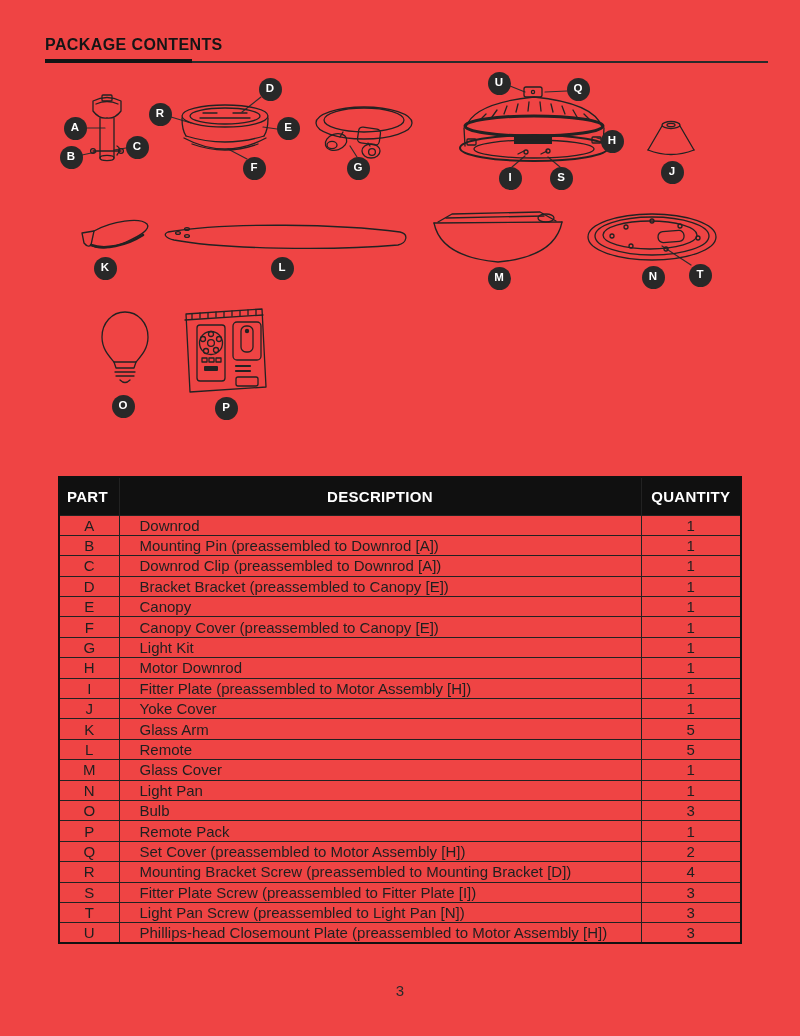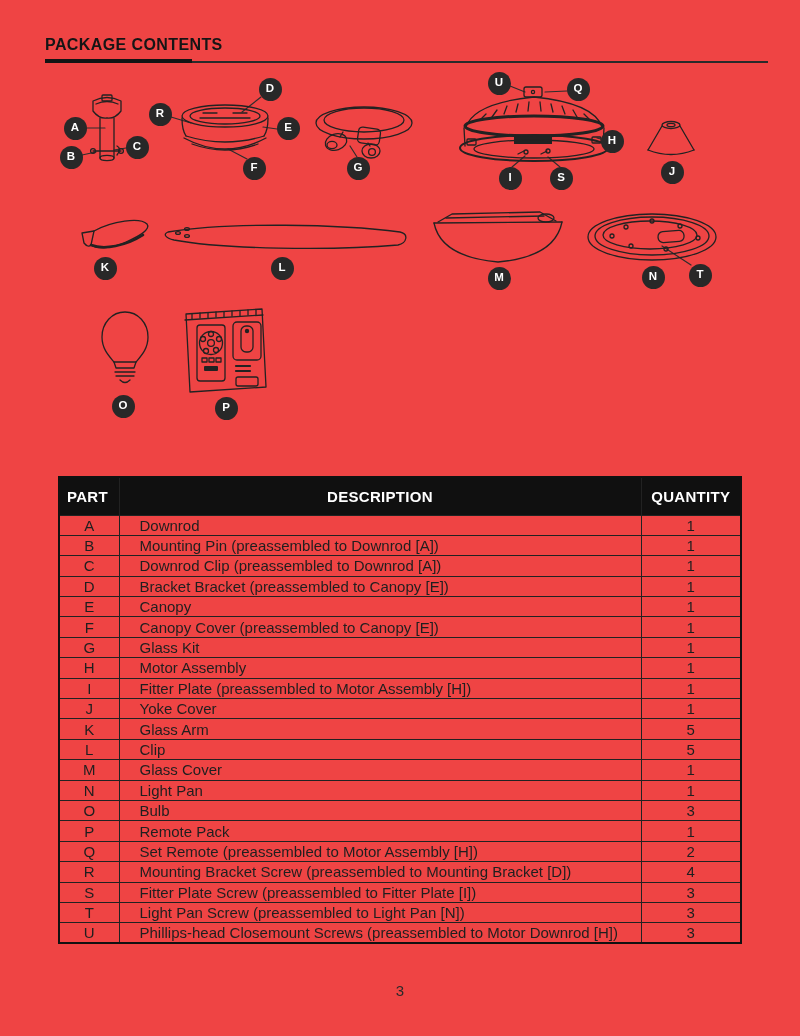--- a/index.html
+++ b/index.html
@@ -264,46 +264,46 @@
           <td class="description">Canopy</td>
           <td class="quantity">1</td>
         </tr>
         <tr>
           <td class="part">F</td>
           <td class="description">Canopy Cover (preassembled to Canopy [E])</td>
           <td class="quantity">1</td>
         </tr>
         <tr>
           <td class="part">G</td>
-          <td class="description">Glass Kit</td>
+          <td class="description">Light Kit</td>
           <td class="quantity">1</td>
         </tr>
         <tr>
           <td class="part">H</td>
-          <td class="description">Motor Assembly</td>
+          <td class="description">Motor Downrod</td>
           <td class="quantity">1</td>
         </tr>
         <tr>
           <td class="part">I</td>
           <td class="description">Fitter Plate (preassembled to Motor Assembly [H])</td>
           <td class="quantity">1</td>
         </tr>
         <tr>
           <td class="part">J</td>
           <td class="description">Yoke Cover</td>
           <td class="quantity">1</td>
         </tr>
         <tr>
           <td class="part">K</td>
           <td class="description">Glass Arm</td>
           <td class="quantity">5</td>
         </tr>
         <tr>
           <td class="part">L</td>
-          <td class="description">Clip</td>
+          <td class="description">Remote</td>
           <td class="quantity">5</td>
         </tr>
         <tr>
           <td class="part">M</td>
           <td class="description">Glass Cover</td>
           <td class="quantity">1</td>
         </tr>
         <tr>
           <td class="part">N</td>
           <td class="description">Light Pan</td>
@@ -314,41 +314,41 @@
           <td class="description">Bulb</td>
           <td class="quantity">3</td>
         </tr>
         <tr>
           <td class="part">P</td>
           <td class="description">Remote Pack</td>
           <td class="quantity">1</td>
         </tr>
         <tr>
           <td class="part">Q</td>
-          <td class="description">Set Remote (preassembled to Motor Assembly [H])</td>
+          <td class="description">Set Cover (preassembled to Motor Assembly [H])</td>
           <td class="quantity">2</td>
         </tr>
         <tr>
           <td class="part">R</td>
           <td class="description">Mounting Bracket Screw (preassembled to Mounting Bracket [D])</td>
           <td class="quantity">4</td>
         </tr>
         <tr>
           <td class="part">S</td>
           <td class="description">Fitter Plate Screw (preassembled to Fitter Plate [I])</td>
           <td class="quantity">3</td>
         </tr>
         <tr>
           <td class="part">T</td>
           <td class="description">Light Pan Screw (preassembled to Light Pan [N])</td>
           <td class="quantity">3</td>
         </tr>
         <tr>
           <td class="part">U</td>
-          <td class="description">Phillips-head Closemount Screws (preassembled to Motor Downrod [H])</td>
+          <td class="description">Phillips-head Closemount Plate (preassembled to Motor Assembly [H])</td>
           <td class="quantity">3</td>
         </tr>
       </tbody>
   </table>
 
   <div class="page-number">3</div>
 
 </div>
 
 </body></html>

